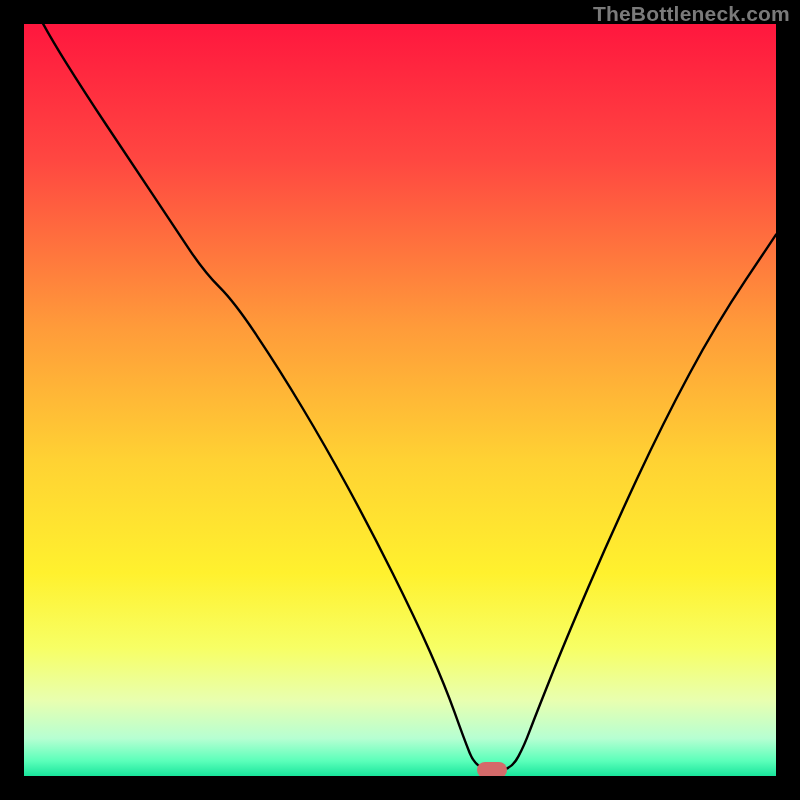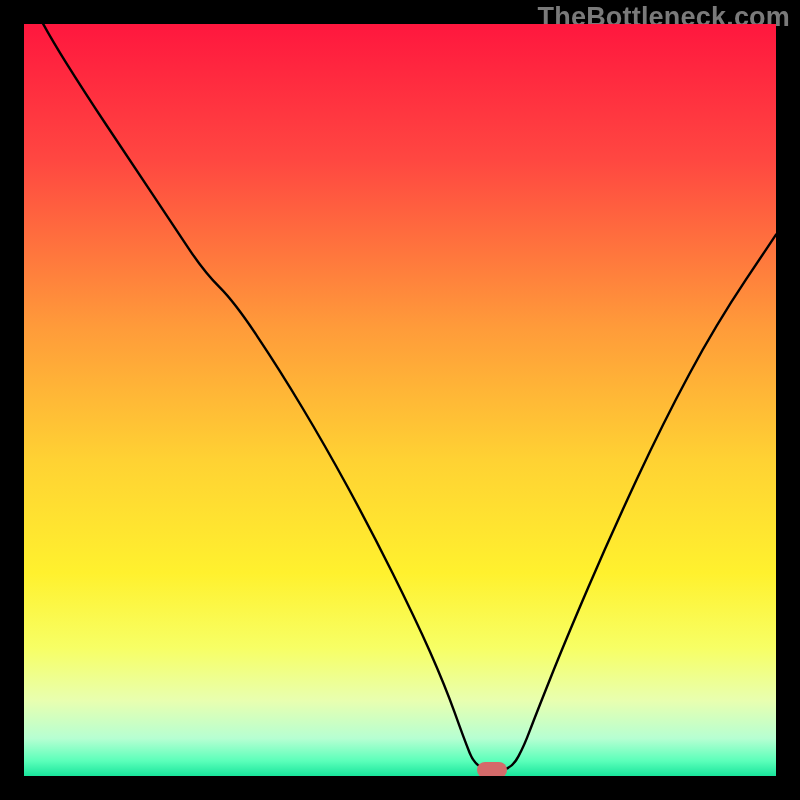--- a/index.html
+++ b/index.html
@@ -44,21 +44,21 @@
   .marker {
     position: absolute;
     border-radius: 9px;
     transform: translate(-50%, -50%);
   }
   .watermark {
     position: absolute;
     top: 2px;
     right: 10px;
     font-family: Arial, Helvetica, sans-serif;
-    font-size: 27px;
+    font-size: 21px;
     font-weight: 600;
     letter-spacing: 0.2px;
     color: #7a7a7a;
     user-select: none;
   }
 </style>
 </head>
 <body>
 
 <div class="frame">

